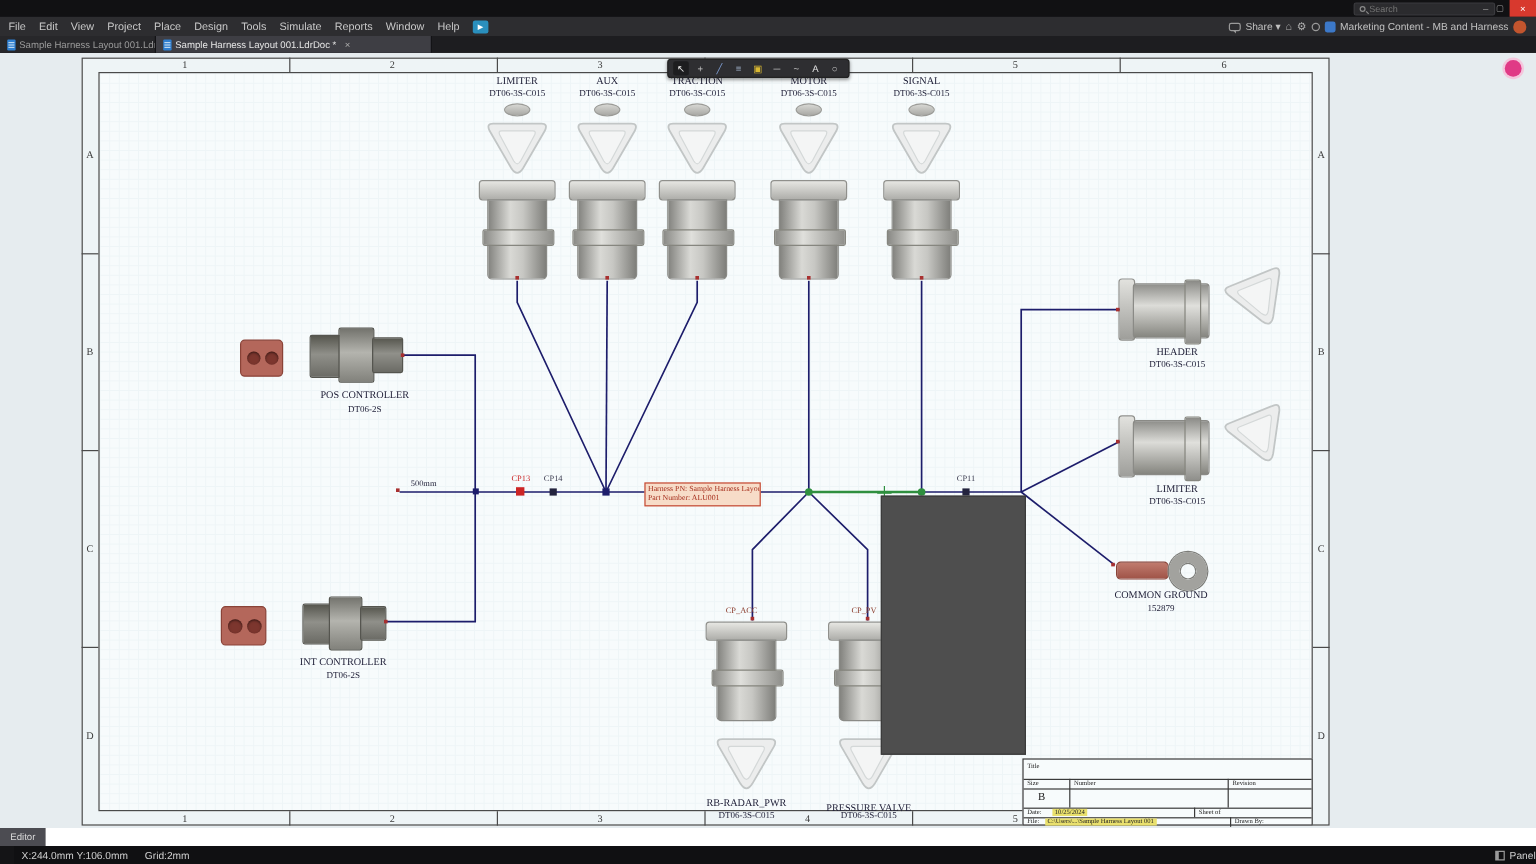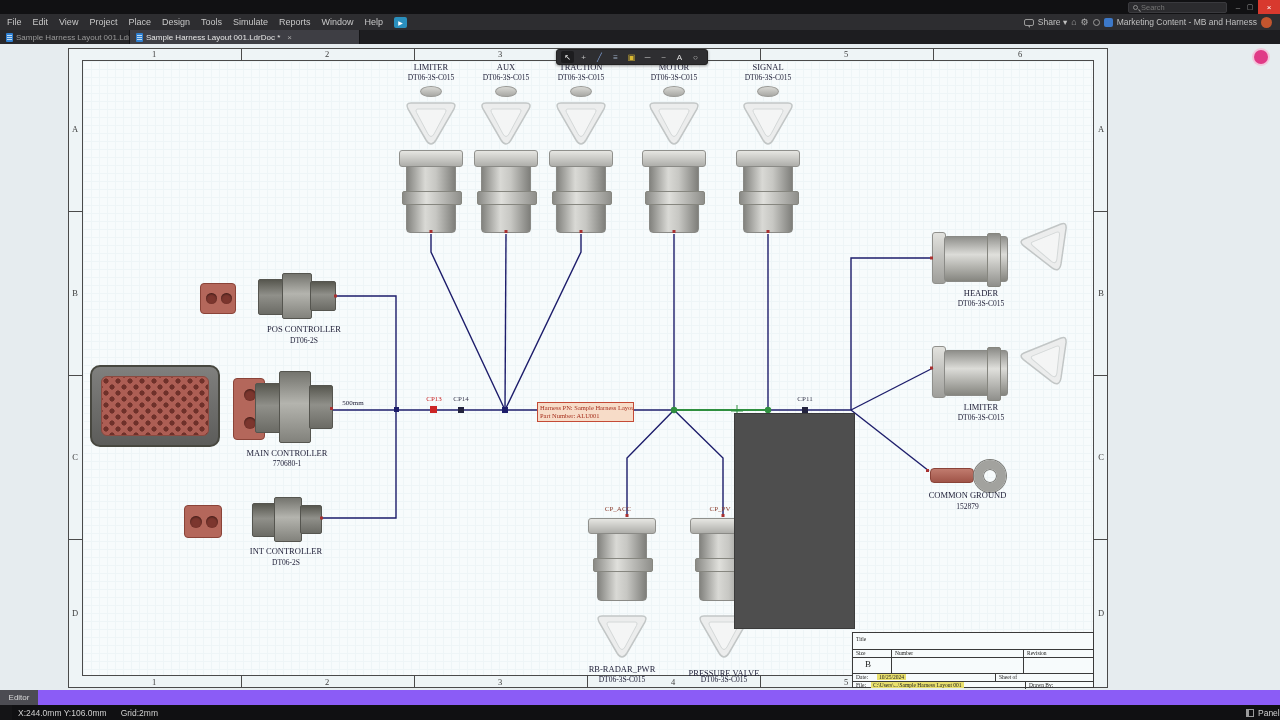--- a/index.html
+++ b/index.html
@@ -2,21 +2,21 @@
 <html><head>
 <meta charset="utf-8">
 <style>
   *{margin:0;padding:0;box-sizing:border-box}
   html,body{width:1280px;height:720px}
   body{position:relative;background:#141416;font-family:"Liberation Sans",sans-serif;overflow:hidden}
 
   
   #titlebar{position:absolute;left:0;top:0;width:1280px;height:14px;background:#111113;z-index:30}
   .tb-title{position:absolute;left:0;right:0;top:1px;text-align:center;font-size:8.5px;color:#b4b4b4}
-  .tb-search{position:absolute;left:1128px;top:2px;width:99px;height:11px;background:#2b2b2e;border:1px solid #3a3a3e;border-radius:2px;display:flex;align-items:center;gap:3px;padding:0 4px}
+  .tb-search{position:absolute;left:1128px;top:2px;width:118px;height:11px;background:#2b2b2e;border:1px solid #3a3a3e;border-radius:2px;display:flex;align-items:center;gap:3px;padding:0 4px}
   .tb-search input{background:transparent;border:none;outline:none;color:#cfcfcf;font-size:7.5px;width:88px;font-family:"Liberation Sans",sans-serif}
   .mag{width:5px;height:5px;border:1px solid #8a8a8a;border-radius:50%;position:relative;flex:0 0 auto}
   .mag::after{content:"";position:absolute;left:3.5px;top:3.5px;width:3px;height:1px;background:#8a8a8a;transform:rotate(45deg)}
   .winbtn{position:absolute;top:0;height:14px;display:flex;align-items:center;justify-content:center;font-size:8px;color:#9a9a9a}
   #btn-min{left:1232px;width:12px}
   #btn-max{left:1244px;width:12px;font-size:7px}
   #btn-close{left:1258px;width:22px;background:#d8392e;color:#fff}
 
   #menubar{position:absolute;left:0;top:14px;width:1280px;height:16px;background:#2d2d30;z-index:30;display:flex;align-items:center;gap:11px;padding-left:7px;font-size:9px;color:#c8c8c8}
   .menu-item{cursor:default}
@@ -91,21 +91,21 @@
 
   
   .tb-block{position:absolute;left:852px;top:632px;width:242px;height:56px;border:1px solid #3a3a3a;background:#f7fbfc;z-index:2;
     font-family:"Liberation Serif",serif;color:#222}
   .tbl-line{position:absolute;background:#3a3a3a}
   .cell{position:absolute;font-size:5.5px;white-space:nowrap}
   .cell-big{font-size:9px}
   .ylw{background:#e9e06d;padding:0 2px}
 
   
-  #editor-band{position:absolute;left:0;top:690px;width:1280px;height:15px;background:#8b5cf6;z-index:30}
+  #editor-band{position:absolute;left:0;top:690px;width:1280px;height:15px;background:#ffffff;z-index:30}
   .editor-chip{position:absolute;left:0;top:0;width:38px;height:15px;background:#4c4c52;color:#d8d8d8;font-size:8px;display:flex;align-items:center;justify-content:center}
   #statusbar{position:absolute;left:12px;top:705px;width:1280px;height:15px;background:#101012;z-index:30;color:#cfcfcf;font-size:8.5px;display:flex;align-items:center}
   .sb-coords{margin-left:6px}
   .sb-grid{margin-left:14px}
   .sb-right{position:absolute;right:8px;display:flex;align-items:center;gap:4px}
   .panels-icon{width:8px;height:8px;border:1px solid #9a9a9a;border-left-width:3px}
 </style>
 </head>
 <body>
 
@@ -220,36 +220,20 @@
     </div>
     <div>
       <div class="gpart gdark" style="left:74px;top:9px;width:26px;height:36px"></div>
       <div class="gpart glight" style="left:98px;top:3px;width:30px;height:46px"></div>
       <div class="gpart gdark" style="left:126px;top:11px;width:26px;height:30px"></div>
     </div>
     <div class="slabel sname" style="left:40px;top:54px;width:160px">POS CONTROLLER</div>
     <div class="slabel spart" style="left:40px;top:66px;width:160px">DT06-2S</div>
   </div>
 
-  <div class="comp" style="left:88px;top:362px;width:260px;height:110px">
-    <div class="big-conn" style="left:2px;top:3px;width:130px;height:82px">
-      <div class="pins"></div>
-    </div>
-    <div class="red-conn" style="left:145px;top:16px;width:32px;height:62px">
-      <span class="hole" style="left:10px;top:10px;width:12px;height:12px"></span>
-      <span class="hole" style="left:10px;top:38px;width:12px;height:12px"></span>
-    </div>
-    <div>
-      <div class="gpart gdark" style="left:167px;top:21px;width:26px;height:50px"></div>
-      <div class="gpart glight" style="left:191px;top:9px;width:32px;height:72px"></div>
-      <div class="gpart gdark" style="left:221px;top:23px;width:24px;height:44px"></div>
-    </div>
-    <div class="slabel sname" style="left:119px;top:86px;width:160px">MAIN CONTROLLER</div>
-    <div class="slabel spart" style="left:119px;top:97px;width:160px">770680-1</div>
-  </div>
 
   <div class="comp" style="left:168px;top:494px;width:200px;height:80px">
     <div class="red-conn" style="left:16px;top:11px;width:38px;height:33px">
       <span class="hole" style="left:5px;top:10px;width:12px;height:12px"></span>
       <span class="hole" style="left:21px;top:10px;width:12px;height:12px"></span>
     </div>
     <div>
       <div class="gpart gdark" style="left:84px;top:9px;width:24px;height:34px"></div>
       <div class="gpart glight" style="left:106px;top:3px;width:28px;height:45px"></div>
       <div class="gpart gdark" style="left:132px;top:11px;width:22px;height:29px"></div>

